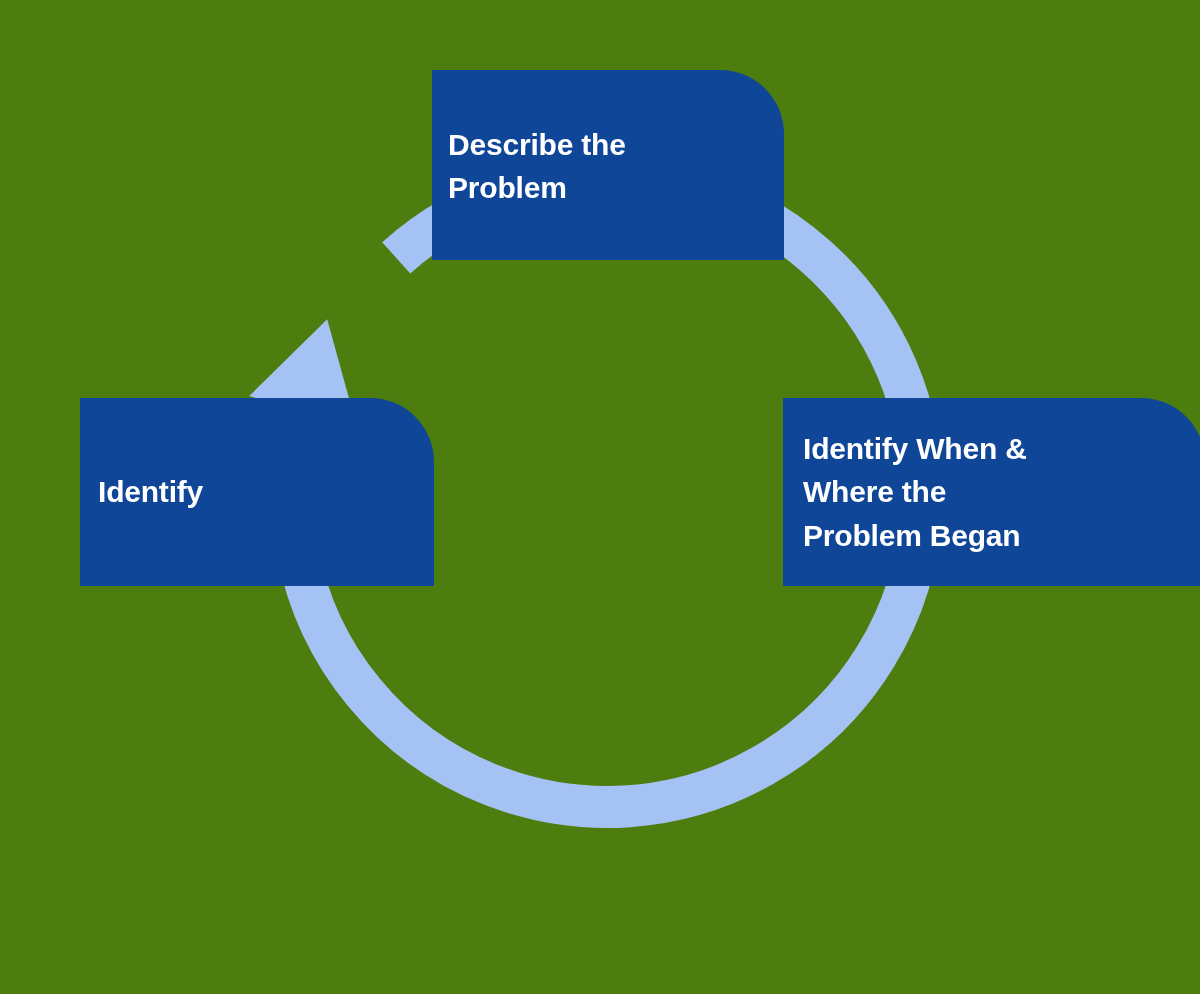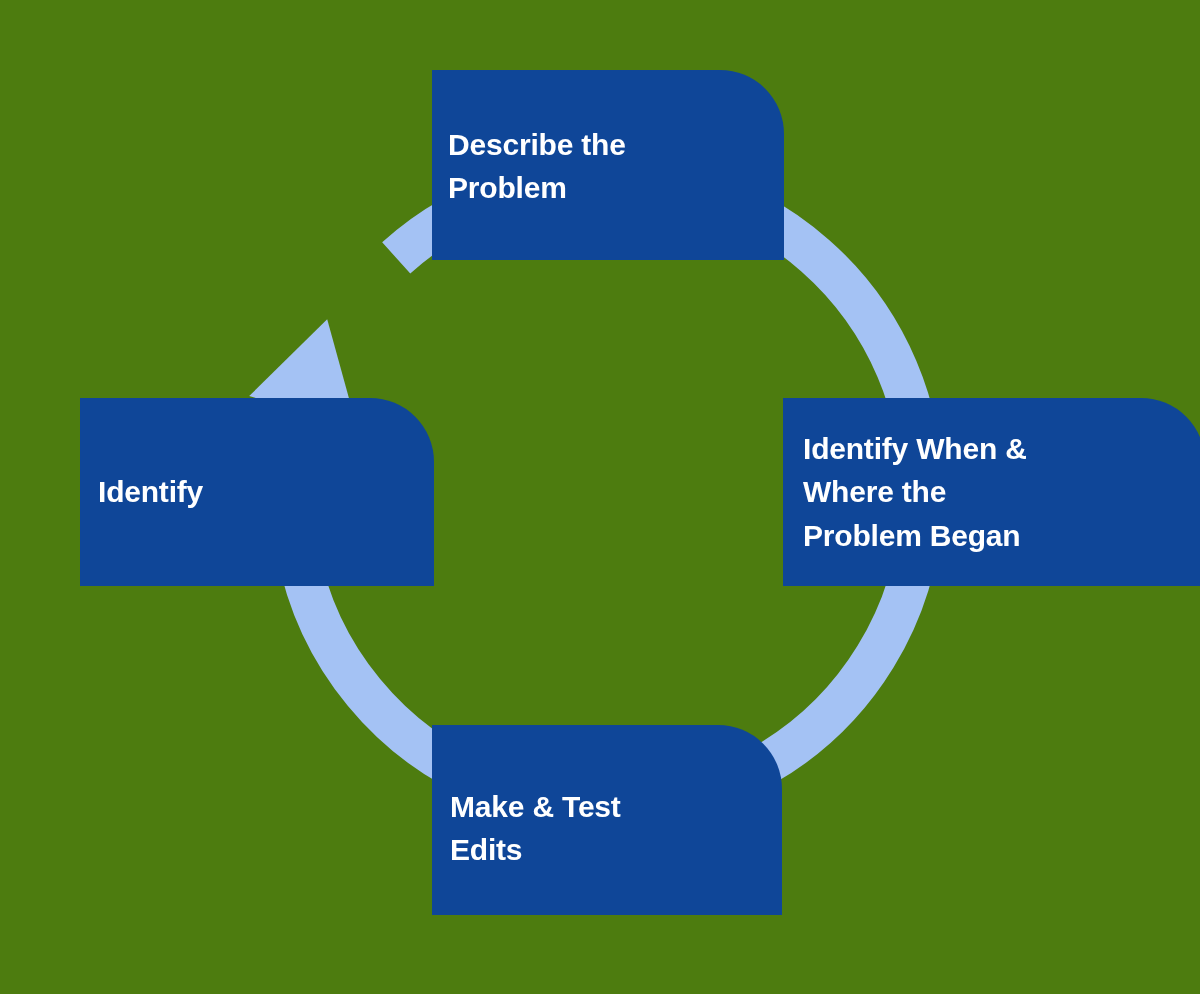--- a/index.html
+++ b/index.html
@@ -104,22 +104,18 @@
     <span class="node-label" style="color: rgb(255, 255, 255);">Describe the
 Problem</span>
   </div>
 
   <div class="node" id="node-identify" style="background: rgb(15, 70, 152);">
     <span class="node-label" style="color: rgb(255, 255, 255);">Identify When &amp;
 Where the
 Problem Began</span>
   </div>
 
-  <div class="node" id="node-make" style="background: rgb(15, 70, 152);">
-    <span class="node-label" style="color: rgb(255, 255, 255);">Make &amp; Test
-Edits</span>
-  </div>
 
   <div class="node" id="node-reflect" style="background: rgb(15, 70, 152);">
     <span class="node-label" style="color: rgb(255, 255, 255);">Identify</span>
   </div>
 
 </div>
 
 </body></html>

